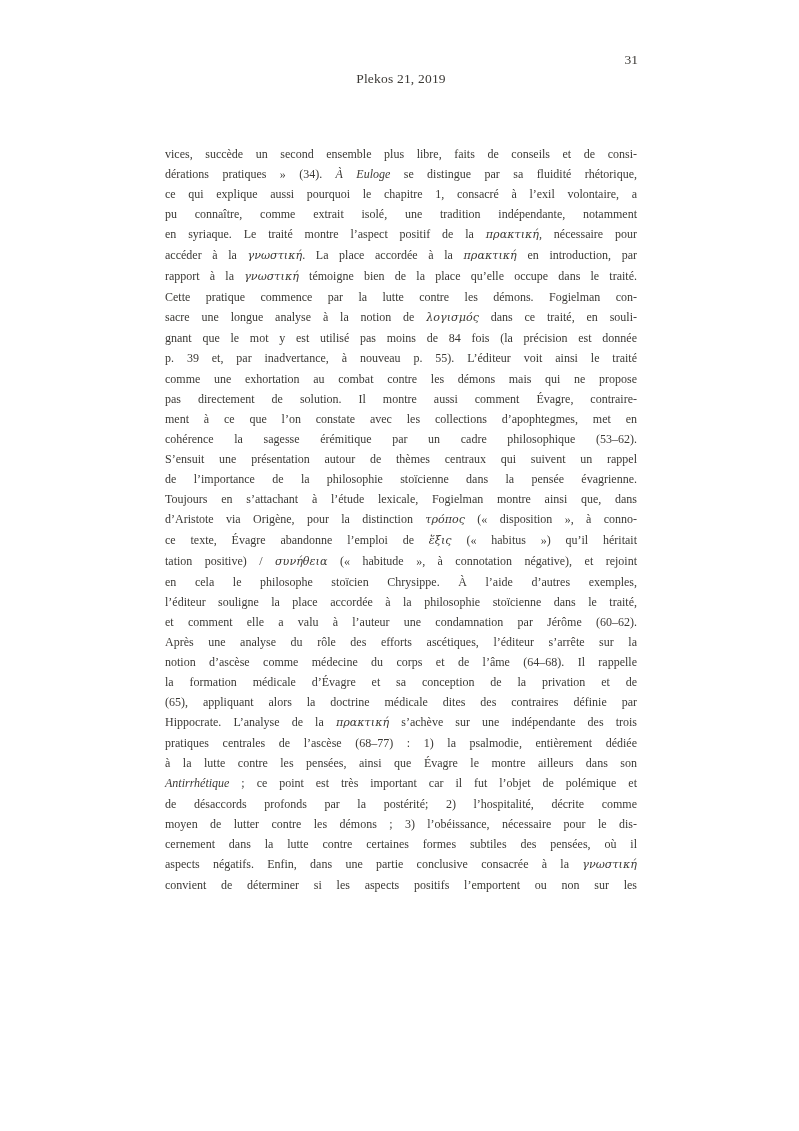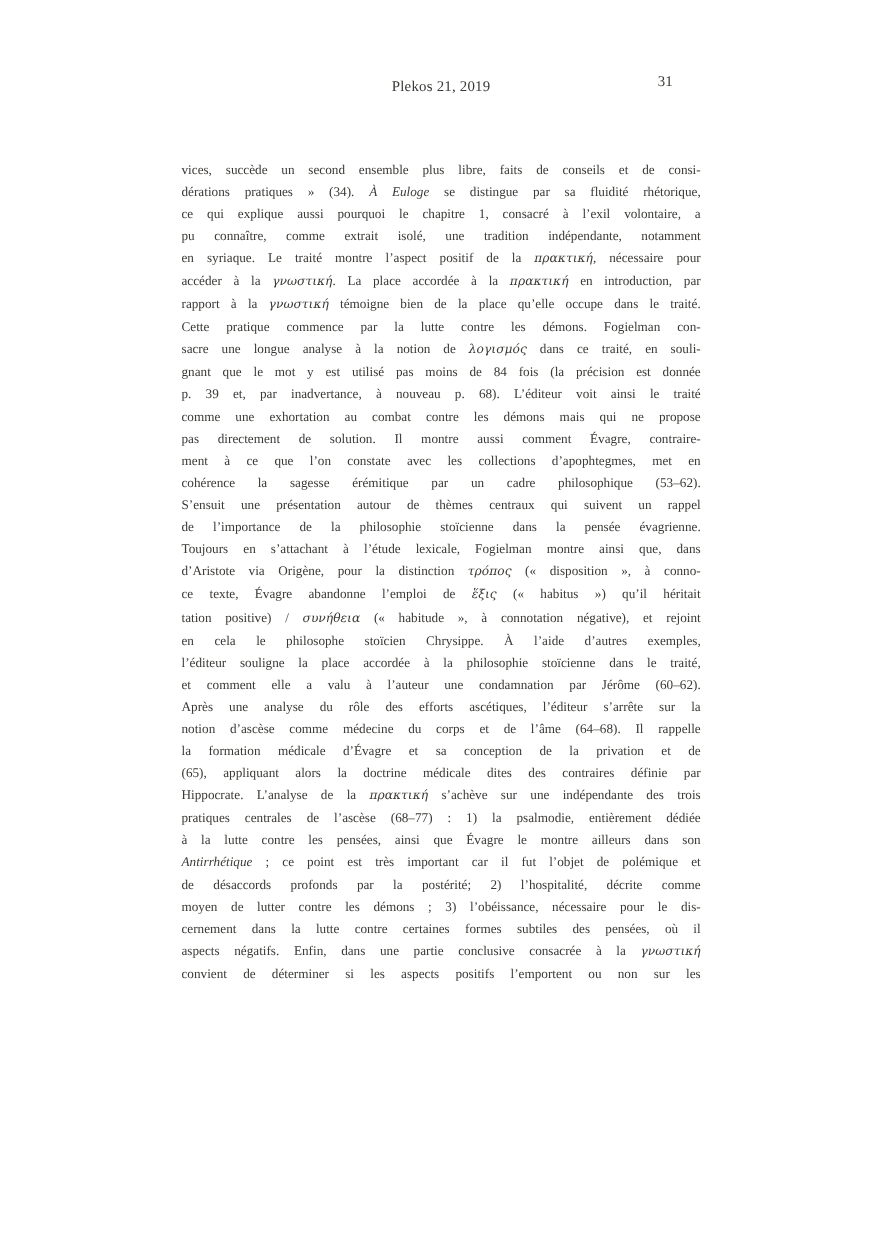--- a/index.html
+++ b/index.html
@@ -20,24 +20,24 @@
     position: absolute;
     top: 71px;
     left: 165px;
     width: 472px;
     text-align: center;
     font-size: 13.5px;
     letter-spacing: 0.2px;
   }
   .page-number {
     position: absolute;
-    top: 66px;
+    top: 52px;
     left: 598px;
     width: 40px;
-    text-align: left;
+    text-align: right;
     font-size: 13.5px;
   }
   .text-block {
     position: absolute;
     top: 144px;
     left: 165px;
     width: 472px;
     font-size: 12px;
     line-height: 20.05px;
   }
@@ -65,21 +65,21 @@
       <div class="line"><span>vices, succède un second ensemble plus libre, faits de conseils et de consi-</span></div>
       <div class="line"><span>dérations pratiques » (34). </span><span class="seg-italic">À Euloge</span><span> se distingue par sa fluidité rhétorique,</span></div>
       <div class="line"><span>ce qui explique aussi pourquoi le chapitre 1, consacré à l’exil volontaire, a</span></div>
       <div class="line"><span>pu connaître, comme extrait isolé, une tradition indépendante, notamment</span></div>
       <div class="line"><span>en syriaque. Le traité montre l’aspect positif de la </span><span class="seg-greek">πρακτική</span><span>, nécessaire pour</span></div>
       <div class="line"><span>accéder à la </span><span class="seg-greek">γνωστική</span><span>. La place accordée à la </span><span class="seg-greek">πρακτική</span><span> en introduction, par</span></div>
       <div class="line"><span>rapport à la </span><span class="seg-greek">γνωστική</span><span> témoigne bien de la place qu’elle occupe dans le traité.</span></div>
       <div class="line"><span>Cette pratique commence par la lutte contre les démons. Fogielman con-</span></div>
       <div class="line"><span>sacre une longue analyse à la notion de </span><span class="seg-greek">λογισμός</span><span> dans ce traité, en souli-</span></div>
       <div class="line"><span>gnant que le mot y est utilisé pas moins de 84 fois (la précision est donnée</span></div>
-      <div class="line"><span>p. 39 et, par inadvertance, à nouveau p. 68). L’éditeur voit ainsi le traité</span></div>
+      <div class="line"><span>p. 39 et, par inadvertance, à nouveau p. 55). L’éditeur voit ainsi le traité</span></div>
       <div class="line"><span>comme une exhortation au combat contre les démons mais qui ne propose</span></div>
       <div class="line"><span>pas directement de solution. Il montre aussi comment Évagre, contraire-</span></div>
       <div class="line"><span>ment à ce que l’on constate avec les collections d’apophtegmes, met en</span></div>
       <div class="line"><span>cohérence la sagesse érémitique par un cadre philosophique (53–62).</span></div>
       <div class="line"><span>S’ensuit une présentation autour de thèmes centraux qui suivent un rappel</span></div>
       <div class="line"><span>de l’importance de la philosophie stoïcienne dans la pensée évagrienne.</span></div>
       <div class="line"><span>Toujours en s’attachant à l’étude lexicale, Fogielman montre ainsi que, dans</span></div>
       <div class="line"><span>d’Aristote via Origène, pour la distinction </span><span class="seg-greek">τρόπος</span><span> (« disposition », à conno-</span></div>
       <div class="line"><span>ce texte, Évagre abandonne l’emploi de </span><span class="seg-greek">ἕξις</span><span> (« habitus ») qu’il héritait</span></div>
       <div class="line"><span>tation positive) / </span><span class="seg-greek">συνήθεια</span><span> (« habitude », à connotation négative), et rejoint</span></div>

